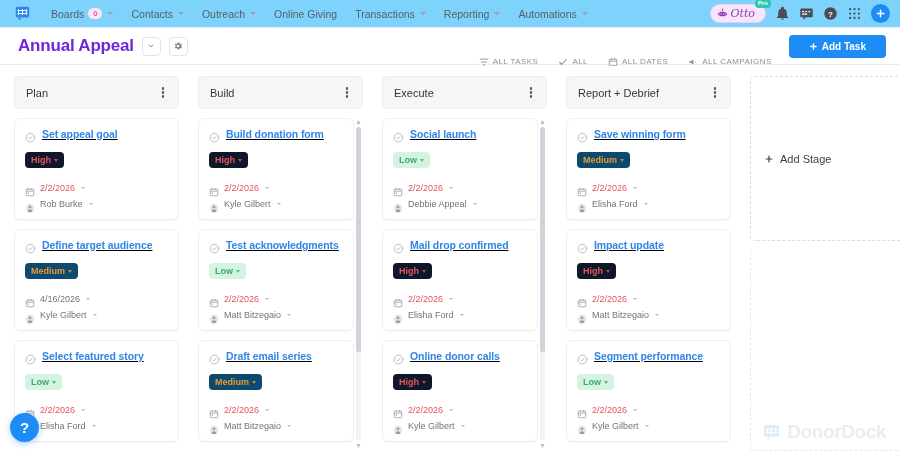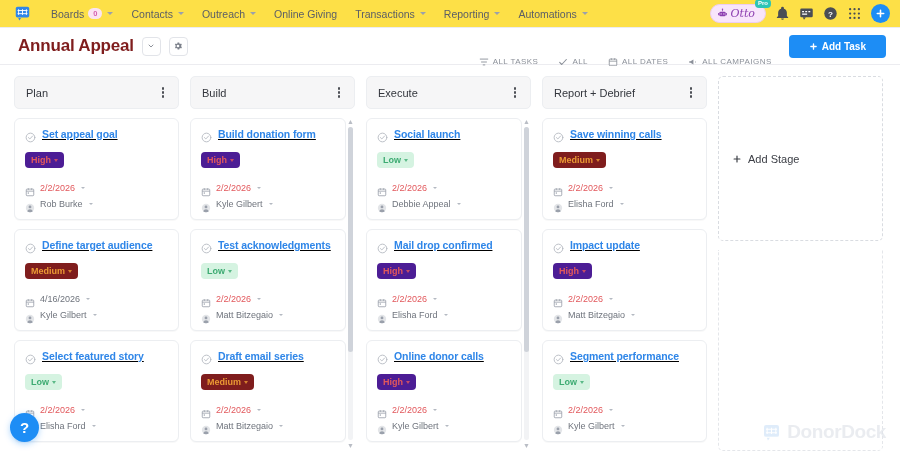--- a/index.html
+++ b/index.html
@@ -9,21 +9,21 @@
     background: #ffffff;
     overflow: hidden;
     -webkit-font-smoothing: antialiased;
   }
   .app { width: 900px; height: 451px; position: relative; background:#fff; }
 
   
   .topnav {
     height: 28px; display: flex; align-items: center;
     padding: 0 10px 0 14px; border-bottom: 1px solid #ececf0;
-    background: #fde047; position: relative; z-index: 20;
+    background: #7dd3fc; position: relative; z-index: 20;
   }
   .logo-mark { width: 17px; height: 17px; flex: 0 0 auto; margin-right: 11px; }
   .nav-items { display: flex; align-items: center; gap: 0px; }
   .nav-item {
     display: flex; align-items: center; gap: 4px;
     font-size: 10.5px; color: #5a5d66; padding: 4px 9px;
     white-space: nowrap; cursor: pointer; border-radius: 4px;
   }
   .badge-pill {
     background: #fbe4f3; color: #d45fb0; font-size: 7.5px;
@@ -47,21 +47,21 @@
     width: 19px; height: 19px; border-radius: 50%; background: #1d8df5;
     display: flex; align-items: center; justify-content: center; cursor: pointer;
   }
   .plus-btn svg { width: 11px; height: 11px; }
 
   
   .titlebar {
     height: 37px; display: flex; align-items: center; padding: 0 14px 0 18px;
     border-bottom: 1px solid #ececf0; background:#fff;
   }
-  .board-title { font-size: 17px; font-weight: 700; color: #7f1d1d; letter-spacing: -0.2px; }
+  .board-title { font-size: 17px; font-weight: 700; color: #6d28d9; letter-spacing: -0.2px; }
   .tb-sq {
     width: 19px; height: 19px; border: 1px solid #e2e4e9; border-radius: 4px;
     display: flex; align-items: center; justify-content: center; margin-left: 8px;
     cursor: pointer; background: #fff; color: #7c818b;
   }
   .toolbar { margin-left: auto; display: flex; align-items: center; gap: 6px; }
   .tool-btn {
     display: flex; align-items: center; gap: 4px; padding: 4px 7px;
     font-size: 8px; letter-spacing: .45px; color: #8b9099; text-transform: uppercase;
     cursor: pointer; border-radius: 4px; white-space: nowrap; margin-top: 31px;
@@ -69,21 +69,21 @@
   .tool-btn svg { width: 10px; height: 10px; flex: 0 0 auto; }
   .add-task-btn {
     background: #1d8df5; color: #fff; font-size: 10px; font-weight: 700;
     border-radius: 4px; padding: 6px 20px; display: flex; align-items: center;
     gap: 4px; cursor: pointer; margin-left: 4px;
   }
 
   
   .board {
     position: absolute; top: 66px; left: 0; right: 0; bottom: 0;
-    display: flex; gap: 11px; padding: 10px 14px 0 14px;
+    display: flex; gap: 19px; padding: 10px 14px 0 14px;
     background: #fff; overflow: hidden;
   }
   .column { width: 165px; flex: 0 0 165px; display: flex; flex-direction: column; height: 100%; }
   .col-header {
     background: #f6f6f7; border: 1px solid #eceef1; border-radius: 5px;
     height: 33px; display: flex; align-items: center; padding: 0 11px;
     flex: 0 0 auto; margin-bottom: 9px;
   }
   .col-title { font-size: 11px; color: #33363d; font-weight: 400; }
   .col-menu { margin-left: auto; display: flex; flex-direction: column; gap: 1.8px; cursor: pointer; padding: 3px; }
@@ -99,22 +99,22 @@
     padding: 9px 10px 10px 10px; cursor: pointer;
     box-shadow: 0 1px 1px rgba(16,24,40,.03);
   }
   .card-title-row { display: flex; align-items: center; gap: 6px; margin-bottom: 9px; text-decoration: underline; }
   .check-circle { width: 11px; height: 11px; flex: 0 0 auto; color: #b6bac2; }
   .card-title { font-size: 10.5px; color: #2f86e8; font-weight: 600; letter-spacing: -.1px; }
   .pill {
     display: inline-flex; align-items: center; gap: 3px; border-radius: 4px;
     font-size: 9px; font-weight: 600; padding: 3px 6px; margin-bottom: 9px; cursor: pointer;
   }
-  .pill.high { background: #4c1d95; color: #e2585c; }
-  .pill.medium { background: #7f1d1d; color: #eb9a34; }
+  .pill.high { background: #0f172a; color: #e2585c; }
+  .pill.medium { background: #0c4a6e; color: #eb9a34; }
   .pill.low { background: #d5f3e1; color: #3dab72; text-align: right; }
   .pill .pcaret { width: 0; height: 0; border-left: 2.6px solid transparent;
     border-right: 2.6px solid transparent; border-top: 3px solid currentColor; opacity:.8; }
   .meta-row { display: flex; align-items: center; gap: 5px; margin-top: 6px; }
   .meta-row:first-of-type { margin-top: 0; }
   .meta-icon { width: 10px; height: 10px; flex: 0 0 auto; color: #9aa0ab; }
   .meta-text { font-size: 9px; color: #6f747d; }
   .meta-text.overdue { color: #e2585c; }
   .mcaret { width: 0; height: 0; border-left: 2.4px solid transparent;
     border-right: 2.4px solid transparent; border-top: 2.8px solid #b4b9c2; margin-left:1px;}
@@ -615,21 +615,21 @@
             <i></i>
           </span>
         </div>
         <div class="col-body">
           <div class="cards">
             <div class="card"><div class="card-title-row">
                 <span class="check-circle"><svg viewBox="0 0 24 24" fill="none" stroke="currentColor" stroke-width="2" stroke-linecap="round" stroke-linejoin="round">
                     <circle cx="12" cy="12" r="9.5"></circle>
                     <path d="M7.5 12.2l3 3 6-6.4"></path>
                   </svg></span>
-                <span class="card-title">Save winning calls</span>
+                <span class="card-title">Save winning form</span>
               </div><div class="pill medium">
                 <span>Medium</span>
                 <span class="pcaret"></span>
               </div><div class="meta-row">
                 <span class="meta-icon"><svg viewBox="0 0 24 24" fill="none" stroke="currentColor" stroke-width="2">
                     <rect x="3" y="5" width="18" height="16" rx="2"></rect>
                     <path d="M3 10h18M8 3v4M16 3v4"></path>
                     <rect x="6.5" y="13" width="3" height="3" fill="currentColor" stroke="none"></rect>
                   </svg></span>
                 <span class="meta-text overdue">2/2/2026</span>

